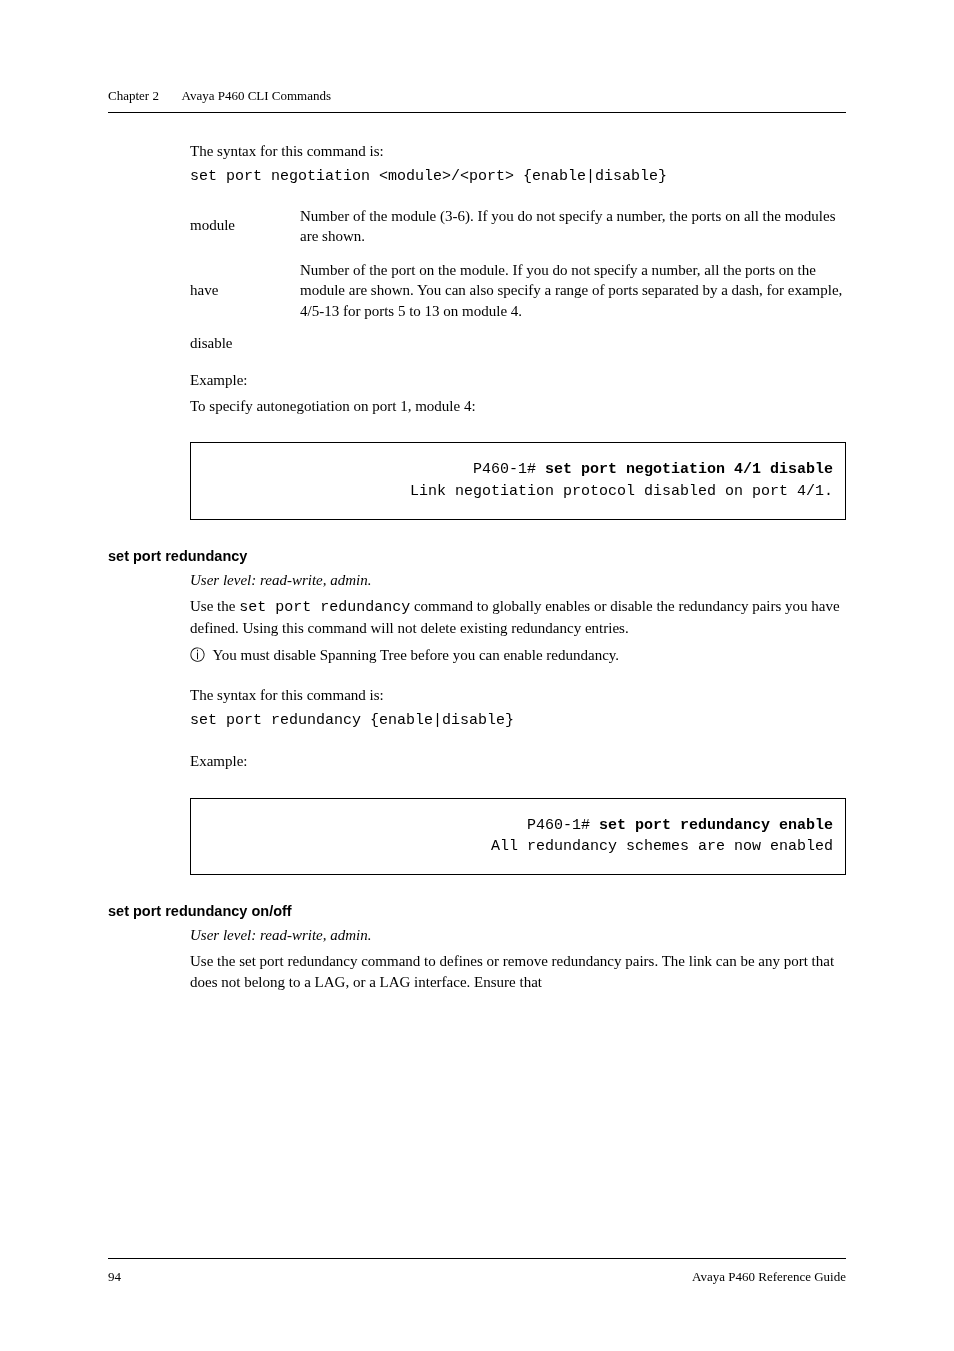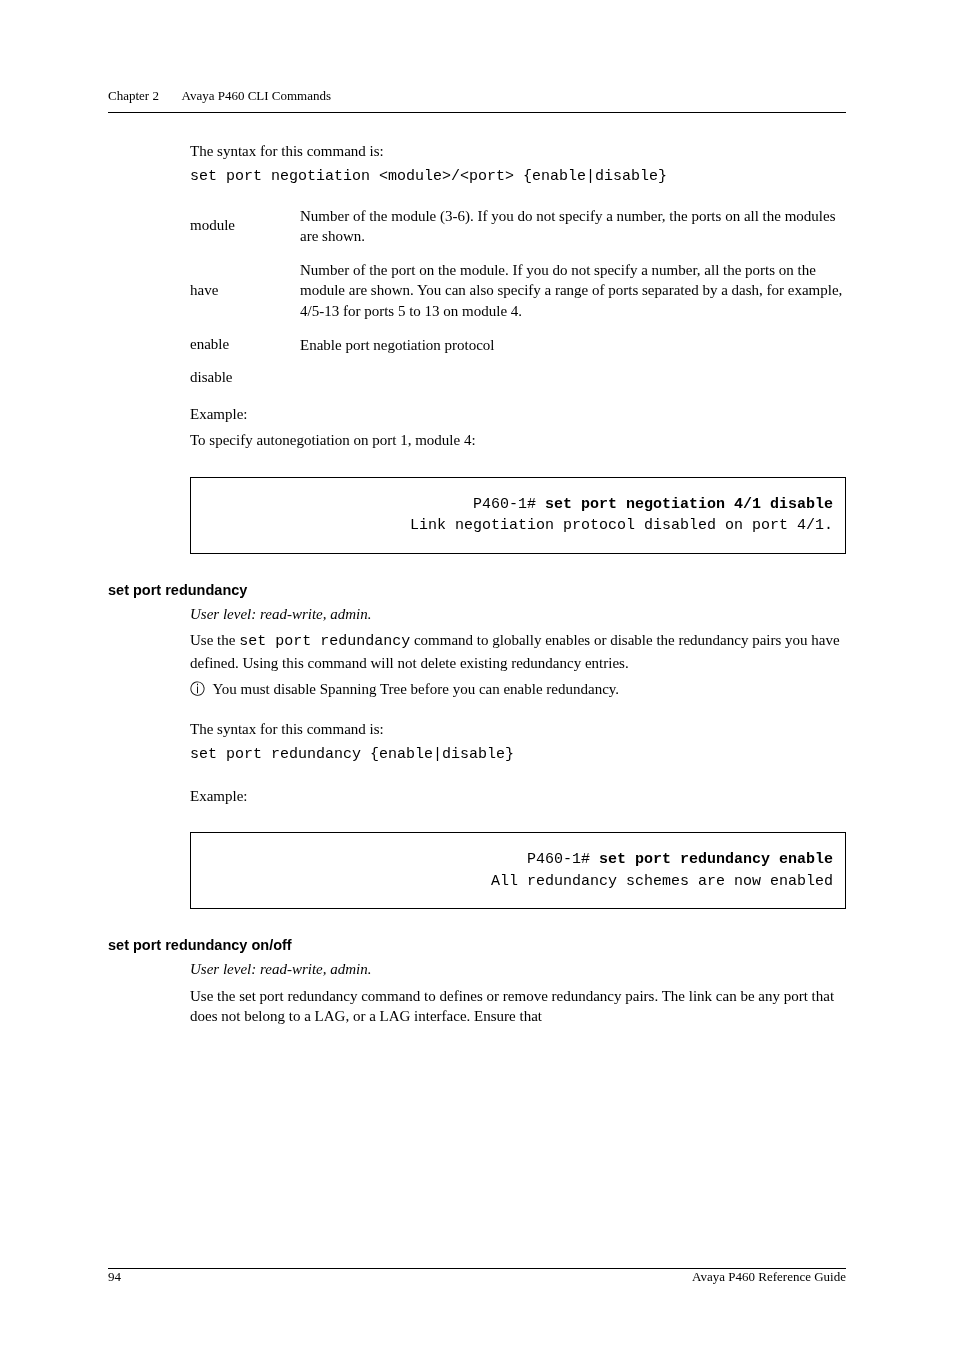--- a/index.html
+++ b/index.html
@@ -83,21 +83,21 @@
   .info-icon {
     font-family: Georgia, serif;
     display: inline-block;
   }
   .footer {
     position: absolute;
     bottom: 66px;
     left: 108px;
     right: 108px;
     border-top: 1px solid #000;
-    padding-top: 0;
+    padding-top: 10px;
     font-size: 13px;
     display: flex;
     justify-content: space-between;
   }
   .gap-md { height: 14px; }
 </style>
 </head>
 <body>
 
 <div class="page">
@@ -117,24 +117,20 @@
 
     <div class="param-table">
       <div class="param-row">
         <div class="param-name">module</div>
         <div class="param-desc">Number of the module (3-6). If you do not specify a number, the ports on all the modules are shown.</div>
       </div>
       <div class="param-row">
         <div class="param-name">have</div>
         <div class="param-desc">Number of the port on the module. If you do not specify a number, all the ports on the module are shown.
 You can also specify a range of ports separated by a dash, for example, 4/5-13 for ports 5 to 13 on module 4.</div>
-      </div>
-      <div class="param-row">
-        <div class="param-name">enable</div>
-        <div class="param-desc">Enable port negotiation protocol</div>
       </div>
       <div class="param-row">
         <div class="param-name">disable</div>
       </div>
     </div>
 
     <p>Example:</p>
     <p>To specify autonegotiation on port 1, module 4:</p>
     <div class="gap-md"></div>
 

